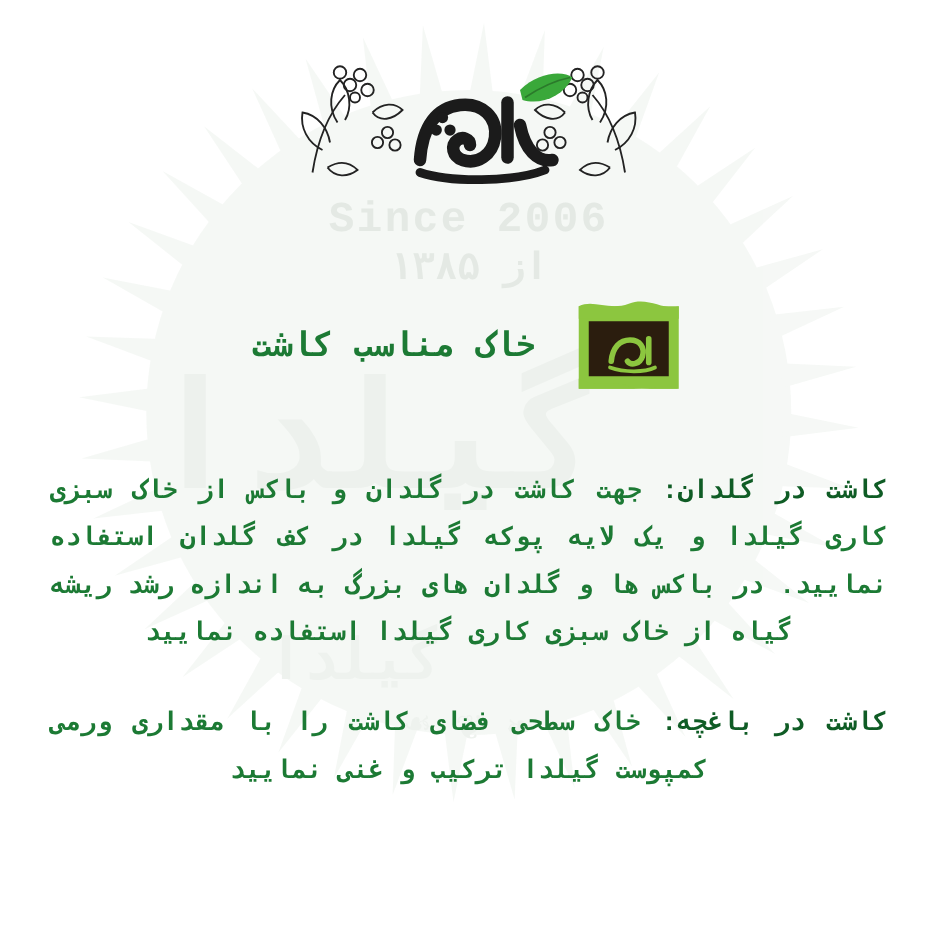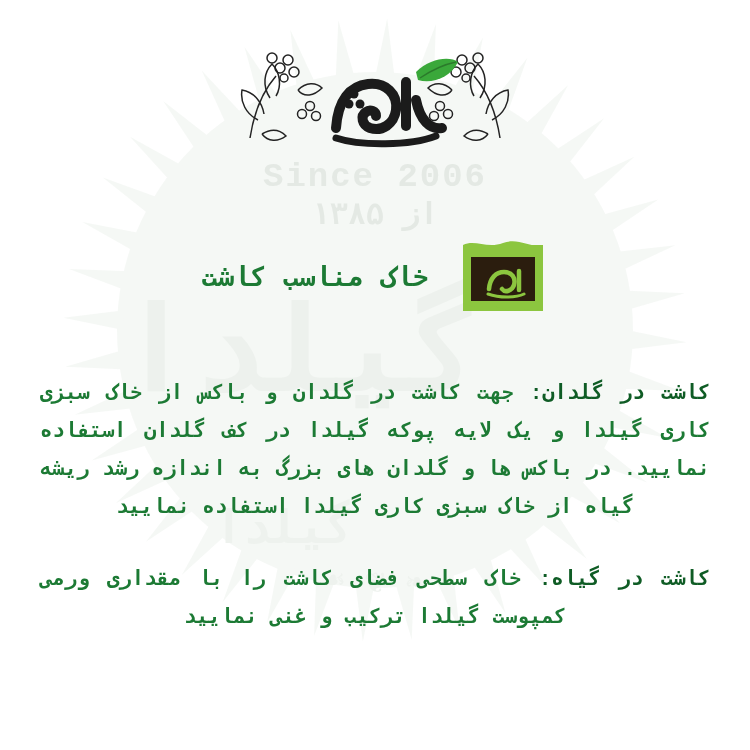--- a/index.html
+++ b/index.html
@@ -240,17 +240,17 @@
       </svg>
     </div>
     <div class="heading-title">خاک مناسب کاشت</div>
   </div>
 
   <div class="body-wrap">
     <p class="para">
       <span class="para-lead">کاشت در گلدان:</span><span> جهت کاشت در گلدان و باکس از خاک سبزی کاری گیلدا و یک لایه پوکه گیلدا در کف گلدان استفاده نمایید. در باکس ها و گلدان های بزرگ به اندازه رشد ریشه گیاه از خاک سبزی کاری گیلدا استفاده نمایید</span>
     </p>
     <p class="para">
-      <span class="para-lead">کاشت در گیاه:</span><span> خاک سطحی فضای کاشت را با مقداری ورمی کمپوست گیلدا ترکیب و غنی نمایید</span>
+      <span class="para-lead">کاشت در باغچه:</span><span> خاک سطحی فضای کاشت را با مقداری ورمی کمپوست گیلدا ترکیب و غنی نمایید</span>
     </p>
   </div>
 
 </div>
 
 </body></html>

